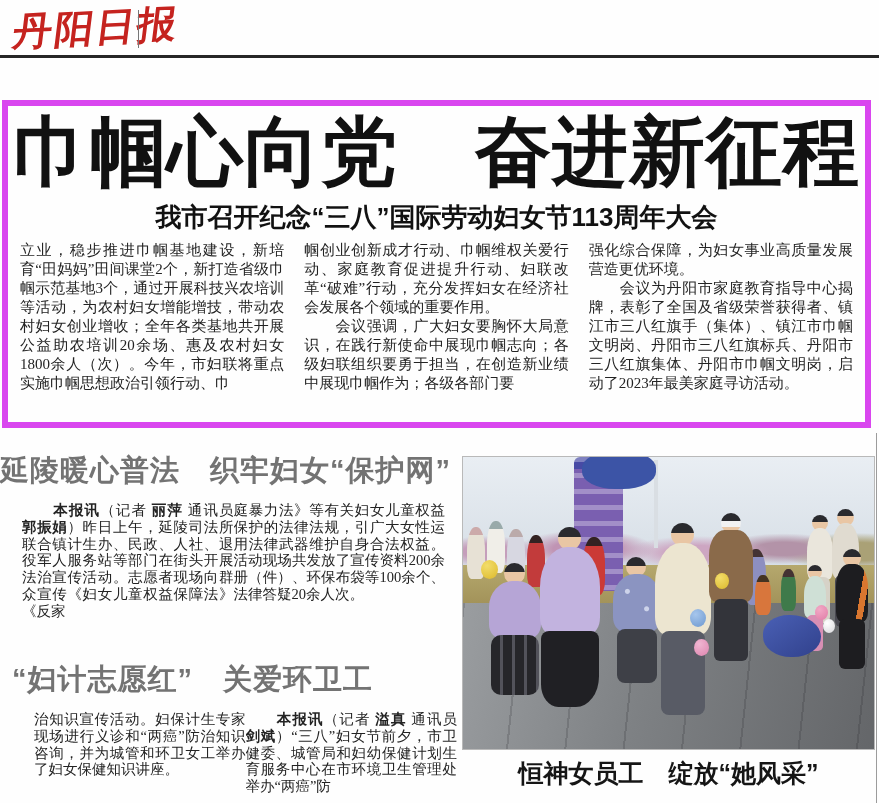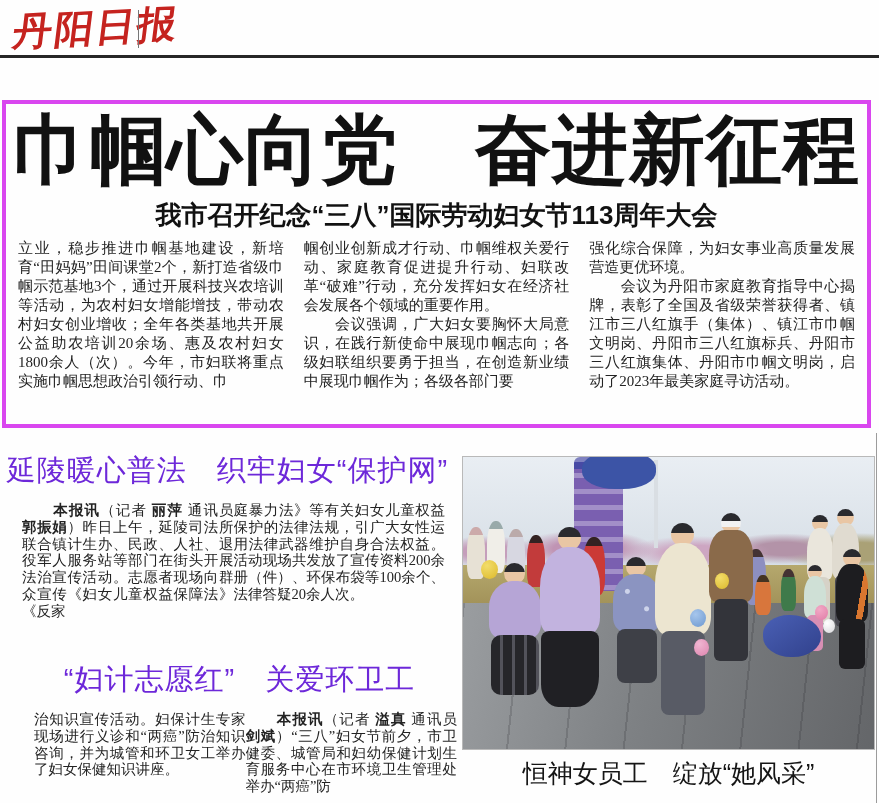--- a/index.html
+++ b/index.html
@@ -11,36 +11,36 @@
   .logo{left:14px;top:2px;font-family:"DejaVu Serif",serif;font-weight:bold;font-size:39px;
         line-height:50px;color:#c5231f;transform:skewX(-10deg) rotate(-3deg);letter-spacing:2px;}
   .hdr-divider{left:138px;top:10px;width:1px;height:38px;background:#777;}
   .hdr-date{left:155px;top:8px;font-family:"Liberation Sans",sans-serif;font-weight:bold;
             font-size:17px;letter-spacing:2px;color:#222;}
   .hdr-staff{left:155px;top:32px;font-family:"Liberation Sans",sans-serif;font-size:15px;
              letter-spacing:1px;color:#333;}
   .hdr-rule{left:0;top:55px;width:879px;height:3px;background:#262626;}
 
   
-  .main-box{left:2px;top:100px;width:869px;height:328px;border:4px solid #d946ef;box-sizing:border-box;}
+  .main-box{left:2px;top:100px;width:869px;height:328px;border:6px solid #d946ef;box-sizing:border-box;}
   .headline{position:absolute;left:0;right:0;top:2px;text-align:center;
             font-family:"Liberation Sans",sans-serif;font-weight:900;font-size:76px;
             line-height:88px;color:#111;letter-spacing:1px;white-space:nowrap;}
   .subhead{position:absolute;left:0;right:0;top:94px;text-align:center;
            font-family:"Liberation Sans",sans-serif;font-weight:800;font-size:26px;color:#111;}
   .cols4{position:absolute;left:12px;right:12px;top:135px;bottom:5px;display:flex;gap:20px;overflow:hidden;}
   .bodycol{flex:1;margin:0;font-size:15px;line-height:19px;text-align:justify;
            white-space:pre-wrap;overflow:hidden;color:#232323;}
   .bodycol b{font-family:"Liberation Sans",sans-serif;font-weight:bold;}
 
   
   .art2{left:0;top:441px;width:455px;}
   .art3{left:0;top:650px;width:455px;margin-left:12px;}
-  .sec-head{margin:10px 0 0 0;text-align:center;font-family:"Liberation Sans",sans-serif;
-            font-weight:400;font-size:29px;color:#6d28d9;letter-spacing:1px;}
+  .sec-head{margin:10px 0 0 0;font-family:"Liberation Sans",sans-serif;
+            font-weight:700;font-size:29px;color:#737373;letter-spacing:1px;}
   .cols2{display:flex;padding:11px 10px 0 22px;}
   .smallcol{flex:1;margin:0;font-size:14.5px;line-height:16.8px;text-align:justify;
             white-space:pre-wrap;overflow:hidden;color:#232323;}
   .smallcol b{font-family:"Liberation Sans",sans-serif;font-weight:bold;}
 
   
   .photo{left:462px;top:456px;width:413px;height:294px;border:1px solid #b9b9b9;
          box-sizing:border-box;overflow:hidden;background:#cfd6dd;}
   .photo *{position:absolute;}
   .ph-sky{left:0;top:0;width:100%;height:40%;background:linear-gradient(#e9eef3,#d5dde5);}
@@ -122,21 +122,21 @@
   .balloon{border-radius:50%;}
   .b1{left:18px;top:103px;width:17px;height:19px;background:radial-gradient(circle at 35% 30%,#f3dd6a,#dcb92c);}
   .b2{left:252px;top:116px;width:14px;height:16px;background:radial-gradient(circle at 35% 30%,#f3dd6a,#dcb92c);}
   .b3{left:227px;top:152px;width:16px;height:18px;background:radial-gradient(circle at 35% 30%,#a6c6ec,#6d98cf);}
   .b4{left:231px;top:182px;width:15px;height:17px;background:radial-gradient(circle at 35% 30%,#f0b6d2,#dd84ae);}
   .b5{left:352px;top:148px;width:13px;height:15px;background:radial-gradient(circle at 35% 30%,#f2a9c6,#e07ba6);}
   .b6{left:360px;top:162px;width:12px;height:14px;background:radial-gradient(circle at 35% 30%,#ffffff,#d8d8dc);}
 
   
   .caption{left:462px;top:757px;width:413px;text-align:center;
-           font-family:"Liberation Sans",sans-serif;font-weight:400;font-size:25px;color:#151515;}
+           font-family:"Liberation Sans",sans-serif;font-weight:700;font-size:25px;color:#151515;}
   .right-rule{left:876px;top:433px;width:1px;height:370px;background:#9c9c9c;}
 </style>
 </head>
 <body>
 
 <div class="page">
 
   <div class="abs logo" style="color: rgb(197, 35, 31);">丹阳日报</div>
   <div class="abs hdr-divider"></div>
   <div class="abs hdr-rule"></div>

